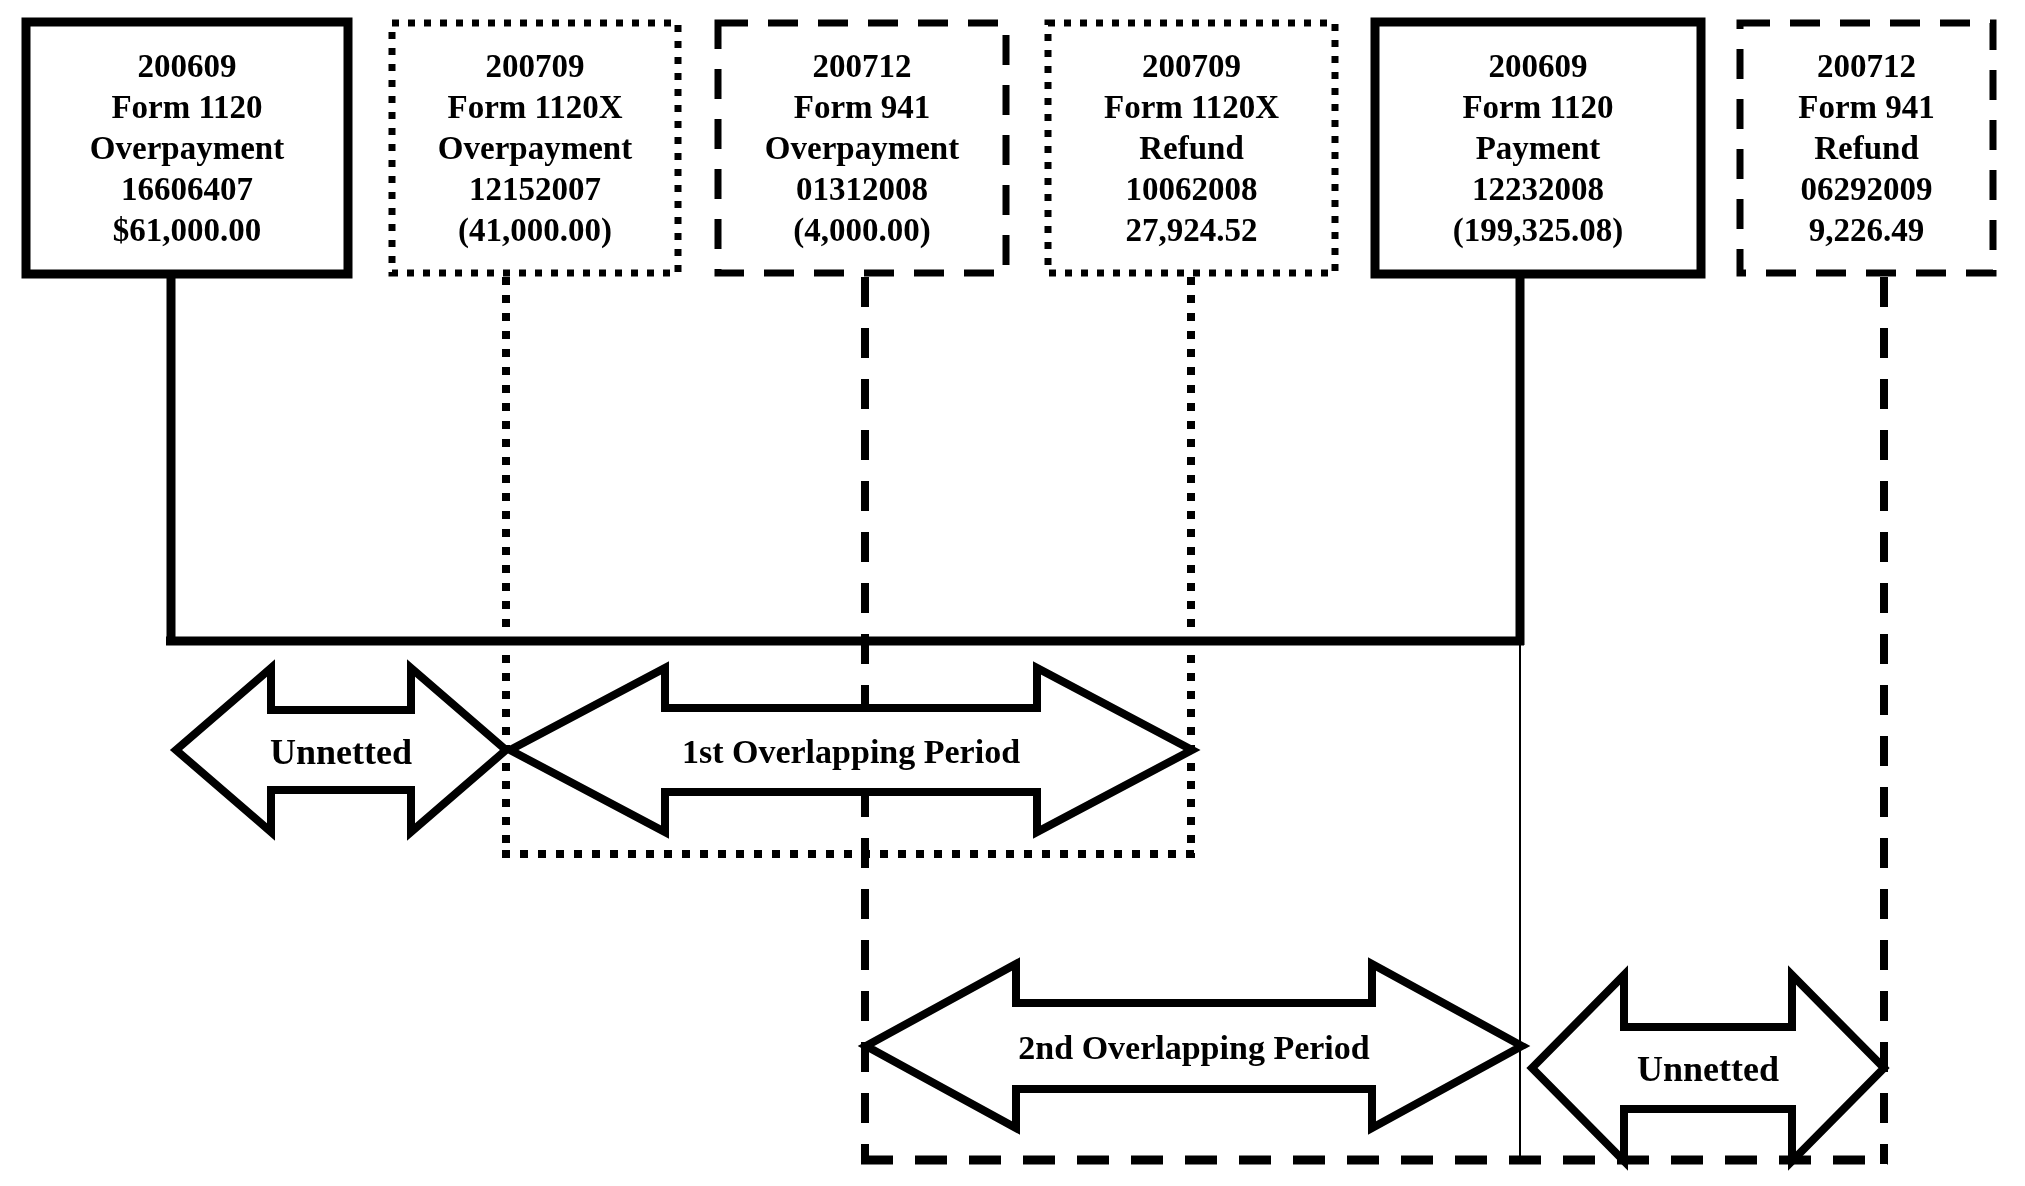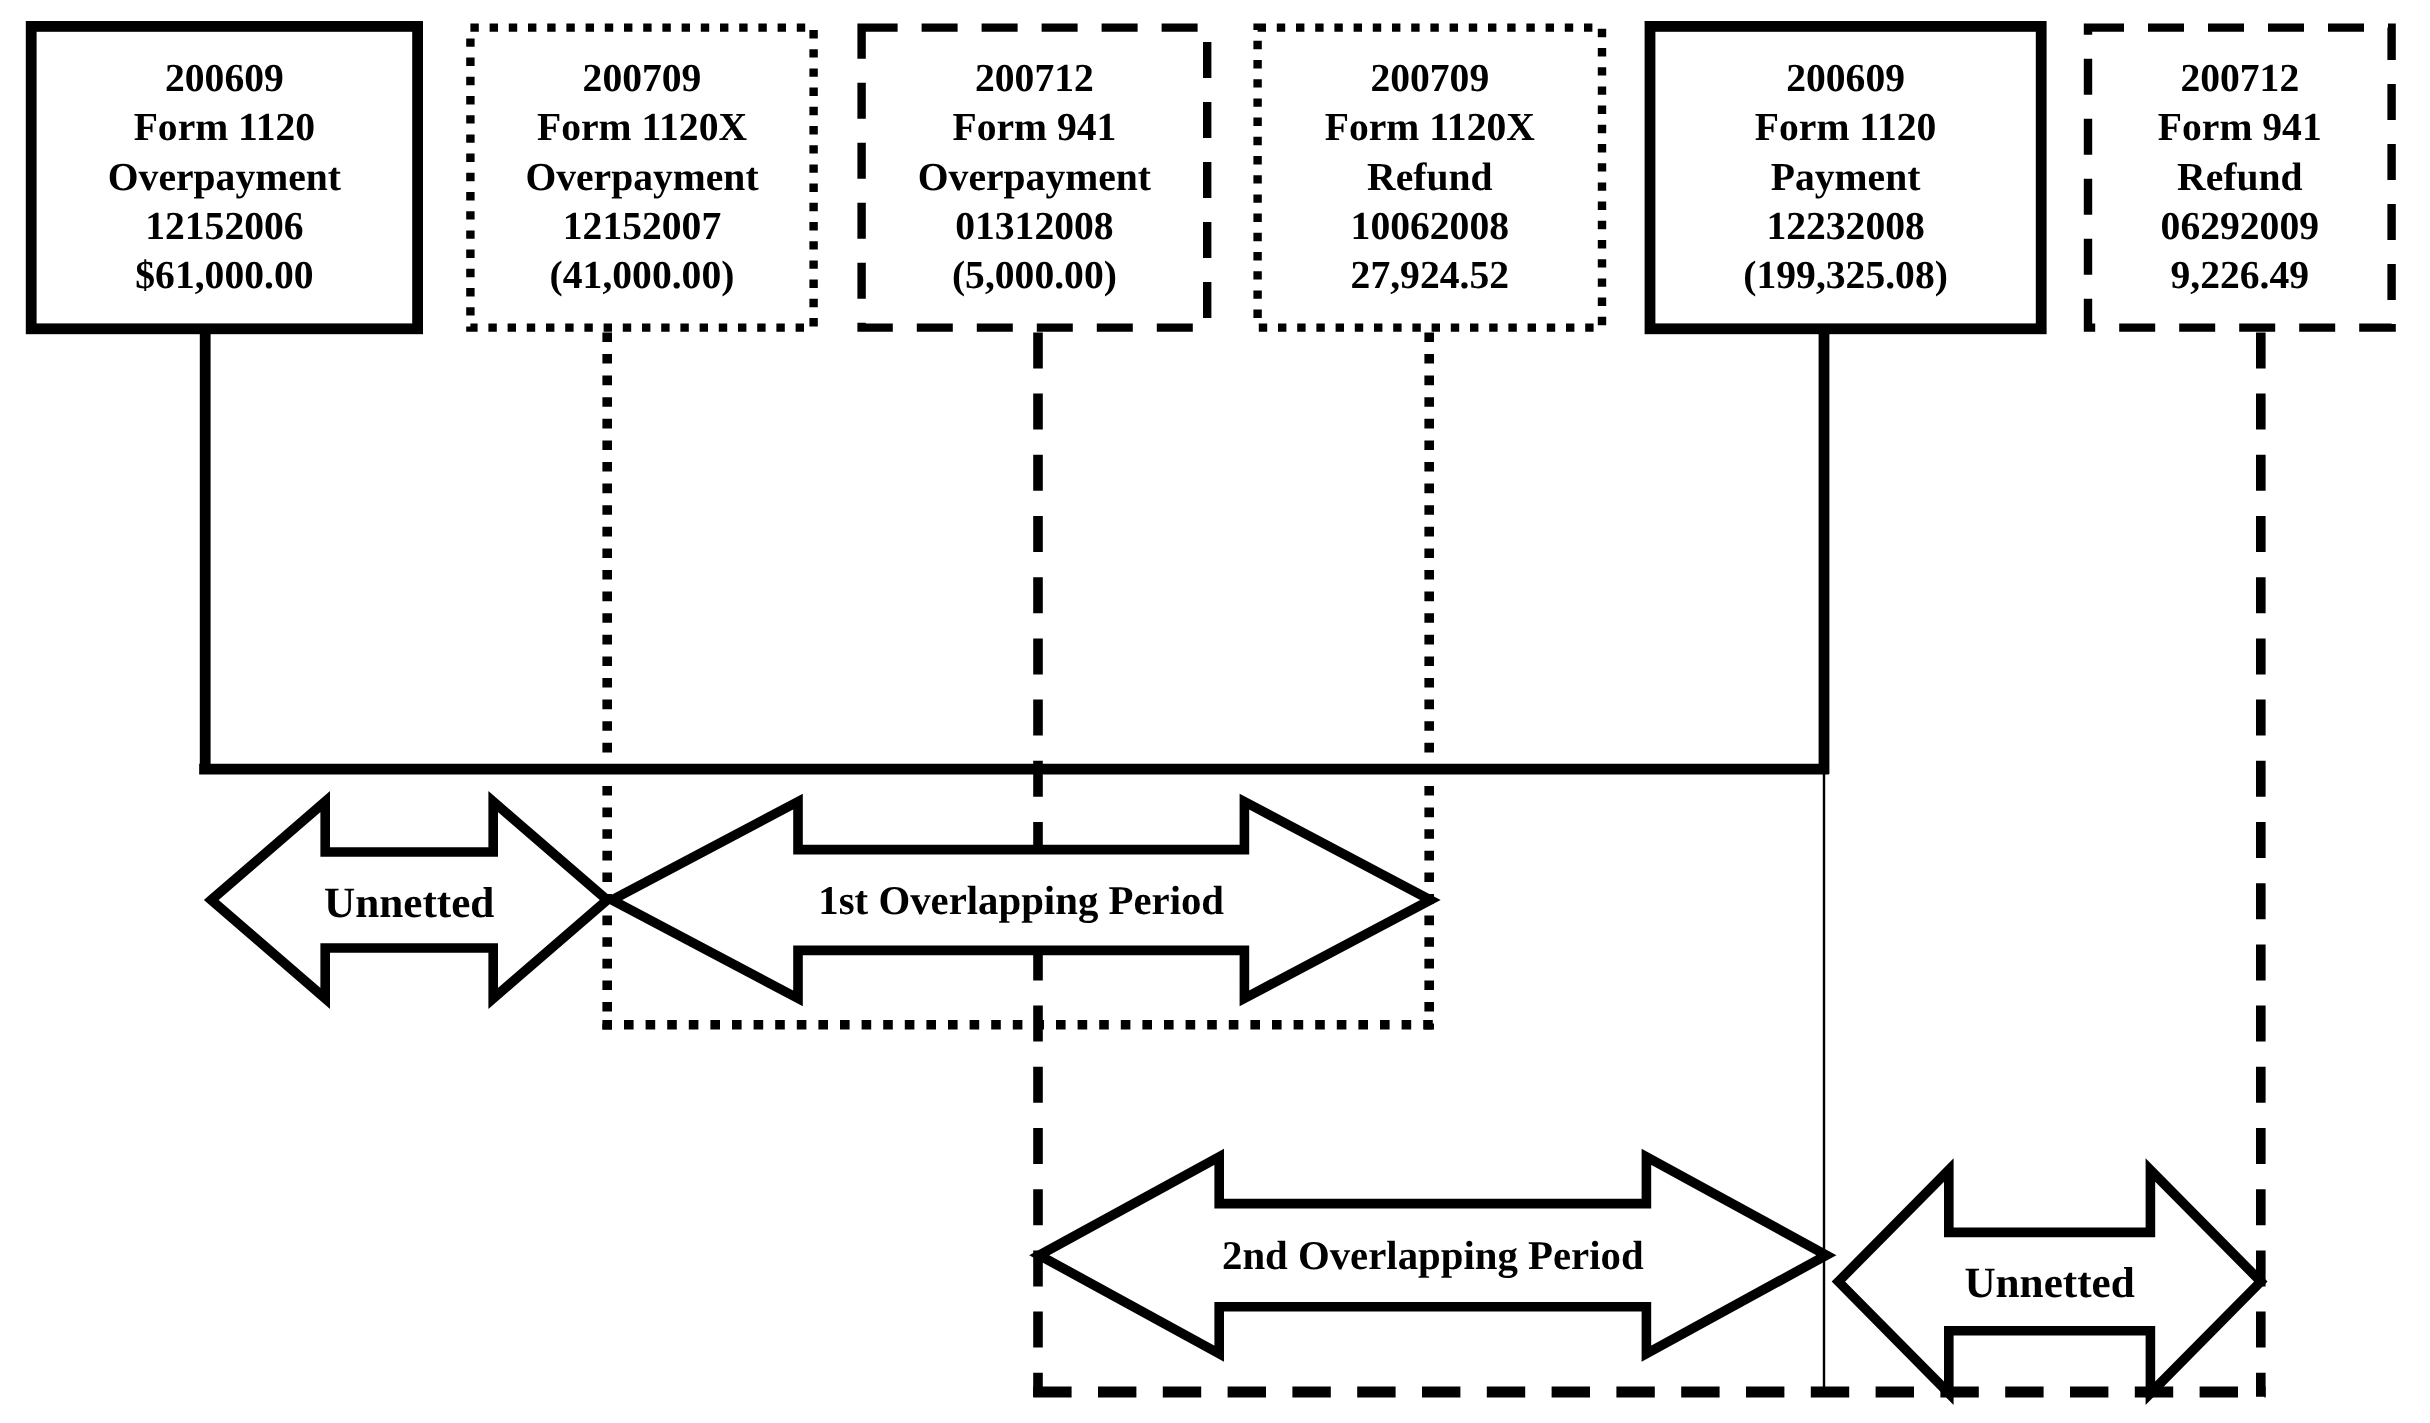--- a/index.html
+++ b/index.html
@@ -82,38 +82,38 @@
     <text x="341" y="752" text-anchor="middle" dominant-baseline="central" class="arrow-label short">Unnetted</text>
     <text x="851" y="751" text-anchor="middle" dominant-baseline="central" class="arrow-label long">1st Overlapping Period</text>
     <text x="1194" y="1047" text-anchor="middle" dominant-baseline="central" class="arrow-label long">2nd Overlapping Period</text>
     <text x="1708" y="1069" text-anchor="middle" dominant-baseline="central" class="arrow-label short">Unnetted</text>
   </svg>
 
   <div class="event-box" style="left:30px;  top:26px; width:314px; height:244px;">
     <div>200609</div>
     <div>Form 1120</div>
     <div>Overpayment</div>
-    <div>12152006</div>
+    <div>16606407</div>
     <div>$61,000.00</div>
   </div>
 
   <div class="event-box" style="left:396px; top:27px; width:278px; height:242px;">
     <div>200709</div>
     <div>Form 1120X</div>
     <div>Overpayment</div>
     <div>12152007</div>
     <div>(41,000.00)</div>
   </div>
 
   <div class="event-box" style="left:722px; top:27px; width:280px; height:242px;">
     <div>200712</div>
     <div>Form 941</div>
     <div>Overpayment</div>
     <div>01312008</div>
-    <div>(5,000.00)</div>
+    <div>(4,000.00)</div>
   </div>
 
   <div class="event-box" style="left:1052px; top:27px; width:279px; height:242px;">
     <div>200709</div>
     <div>Form 1120X</div>
     <div>Refund</div>
     <div>10062008</div>
     <div>27,924.52</div>
   </div>
 

